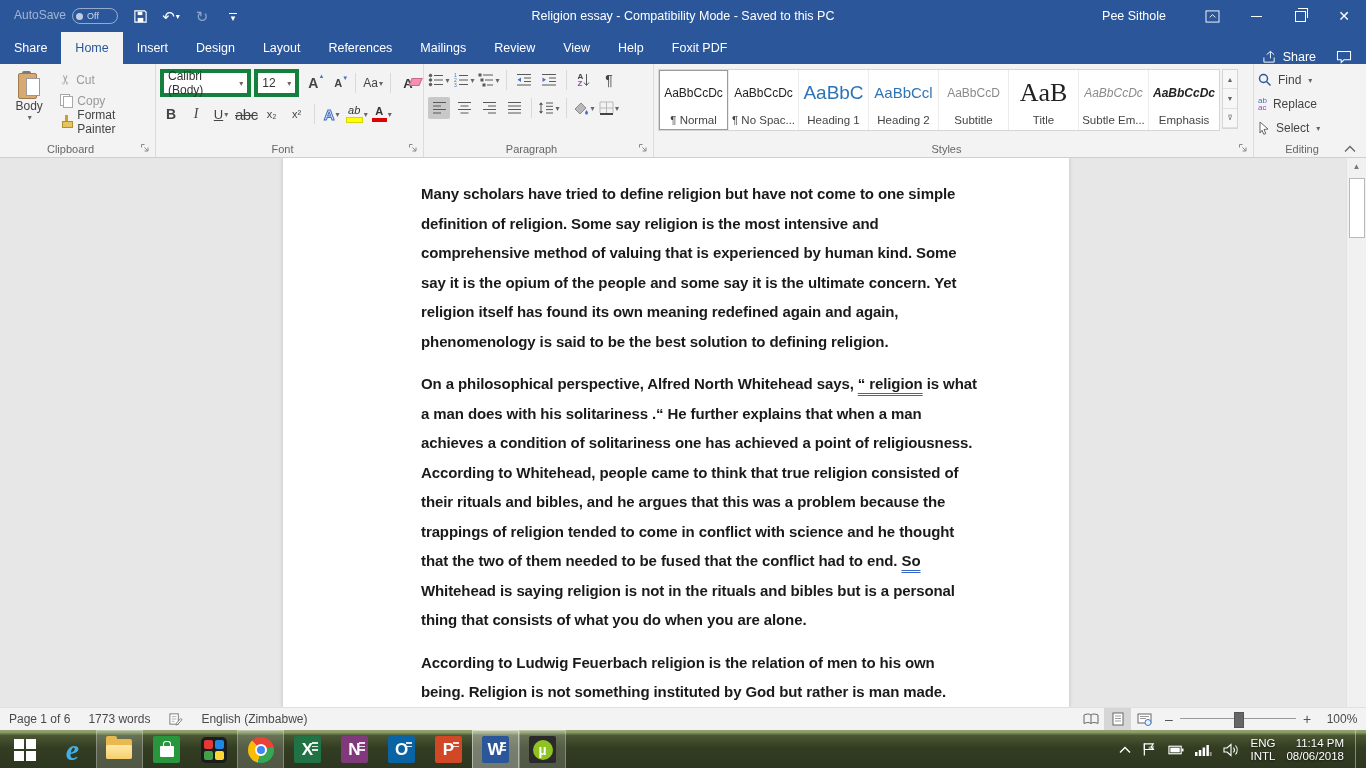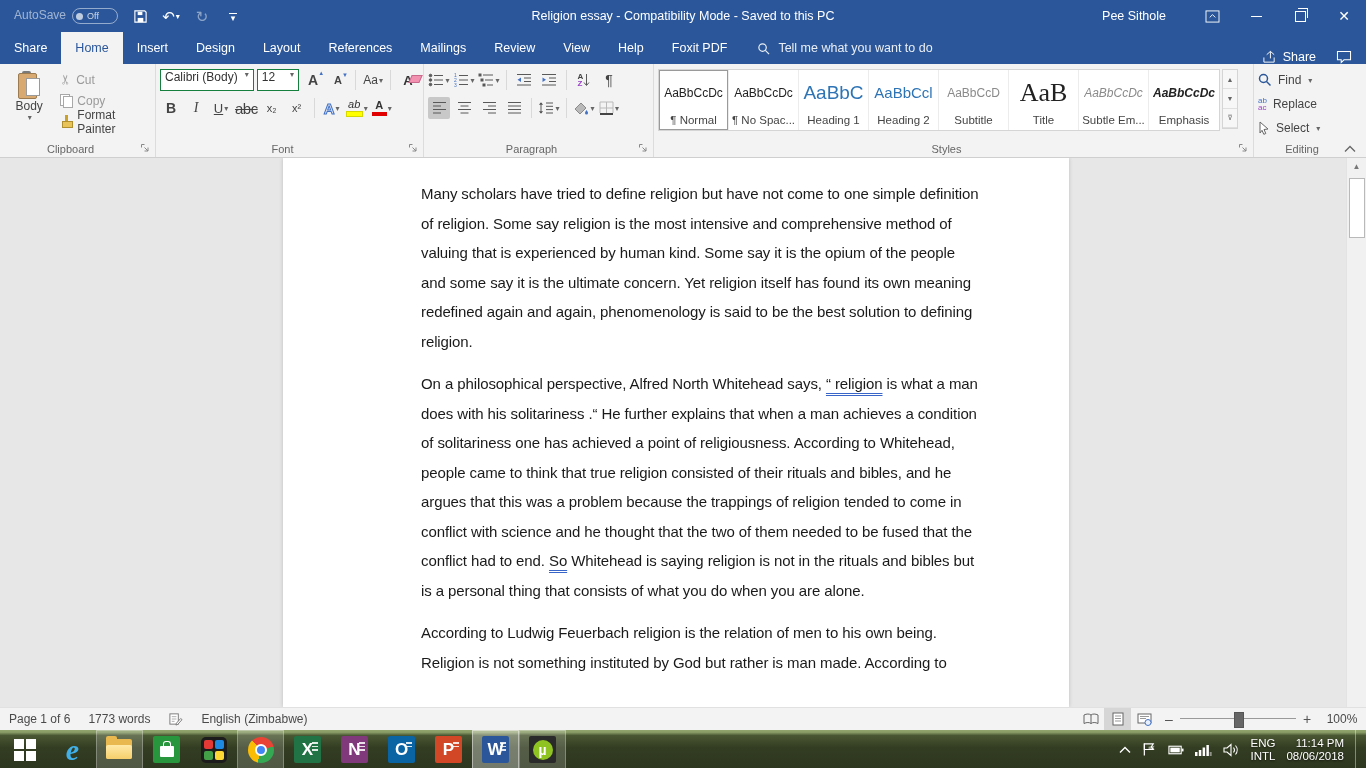--- a/index.html
+++ b/index.html
@@ -58,21 +58,21 @@
   .cut-ic{font-size:13px;color:#a0a0a0;transform:rotate(-90deg);}
   .copy-ic{position:relative;width:12px;height:13px;}
   .copy-ic:before,.copy-ic:after{content:"";position:absolute;width:8px;height:10px;border:1px solid #a8a8a8;background:#fff;}
   .copy-ic:before{left:0;top:0;}
   .copy-ic:after{left:3px;top:2px;}
   .painter-ic{position:relative;width:13px;height:14px;}
   .painter-ic .handle{position:absolute;left:5px;top:0;width:3px;height:6px;background:#c9a227;}
   .painter-ic .head{position:absolute;left:2px;top:6px;width:9px;height:5px;background:#e8c35a;border:1px solid #b08f2e;}
 
   
-  .combo{background:#fff;border:1px solid #15803d;height:20px;display:flex;align-items:flex-start;padding:0 4px;font-size:12px;color:#333;gap:4px;}
+  .combo{background:#fff;border:4px solid #15803d;height:20px;display:flex;align-items:center;padding:0 4px;font-size:12px;color:#333;gap:4px;}
   .combo .cc{margin-left:auto;font-size:8px;color:#666;}
   .glyph-b{font-weight:bold;font-size:14px;}
   .glyph-i{font-family:"Liberation Serif",serif;font-style:italic;font-size:14px;}
   .glyph-u{text-decoration:underline;font-size:13px;}
   .glyph-strike{text-decoration:line-through;font-size:15px;letter-spacing:-.5px;}
   .glyph-subsup{font-size:11px;}
   .fx-a{font-size:15px;font-weight:bold;color:#dce6f7;-webkit-text-stroke:1px #4472c4;}
   .bar-btn{display:flex;flex-direction:column;align-items:center;justify-content:center;line-height:1;}
   .bar-btn .t{font-size:11px;color:#333;}
   .bar-btn .bar{width:15px;height:4px;margin-top:1px;}
@@ -103,21 +103,21 @@
   .edit-row{display:flex;align-items:center;gap:6px;font-size:12px;color:#444;height:20px;}
   .replace-ic{display:flex;flex-direction:column;line-height:7px;font-size:8px;}
   .replace-ic .a1{color:#4472c4;}
   .replace-ic .a2{color:#9a44c4;}
 
   .ribbon-collapse{position:absolute;right:10px;bottom:4px;color:#666;}
 
   
   .docarea{position:relative;height:549px;background:#e7e7e7;overflow:hidden;}
   .page{position:absolute;left:283px;top:0;width:786px;height:100%;background:#fff;box-shadow:0 0 4px rgba(0,0,0,.18);}
-  .doc-text{margin:21px 8px 0 138px;width:560px;font-size:15px;line-height:29.5px;color:#1a1a1a;letter-spacing:-.1px;}
+  .doc-text{margin:21px 8px 0 138px;width:560px;font-size:15px;line-height:29.5px;color:#1a1a1a;letter-spacing:-.1px;font-weight:bold;}
   .doc-text p{margin:0 0 13px 0;}
   .grammar{text-decoration:underline;text-decoration-style:double;text-decoration-color:#3a65c8;text-underline-offset:4px;text-decoration-thickness:1px;}
   .vscroll{position:absolute;right:0;top:0;bottom:0;width:19px;background:#f1f1f1;border-left:1px solid #e3e3e3;}
   .vs-up{height:17px;display:flex;align-items:center;justify-content:center;color:#777;font-size:8px;background:#f1f1f1;}
   .vs-thumb{position:absolute;top:20px;left:2px;width:14px;height:58px;background:#fff;border:1px solid #b9b9b9;}
 
   
   .statusbar{height:22px;background:#f3f3f3;border-top:1px solid #e1e1e1;display:flex;align-items:center;font-size:12px;color:#4a4a4a;}
   .sb-item{padding:0 9px;display:flex;align-items:center;gap:5px;height:100%;}
   .sb-right{margin-left:auto;display:flex;align-items:center;height:100%;}
@@ -221,29 +221,20 @@
     <span class="tab active">Home</span>
     <span class="tab">Insert</span>
     <span class="tab">Design</span>
     <span class="tab">Layout</span>
     <span class="tab">References</span>
     <span class="tab">Mailings</span>
     <span class="tab">Review</span>
     <span class="tab">View</span>
     <span class="tab">Help</span>
     <span class="tab">Foxit PDF</span>
-    <div class="searchbox">
-      <span>
-        <svg width="13" height="13" viewBox="0 0 14 14">
-            <circle cx="6" cy="6" r="4" fill="none" stroke="rgba(255,255,255,.9)" stroke-width="1.3"></circle>
-            <path d="M9 9l4 4" stroke="rgba(255,255,255,.9)" stroke-width="1.3"></path>
-          </svg>
-      </span>
-      <span>Tell me what you want to do</span>
-    </div>
     <div class="tabrow-right">
       <span class="share-wrap">
         <span>
           <svg width="15" height="14" viewBox="0 0 16 15">
               <path d="M2 8v5h11V8" fill="none" stroke="#fff"></path>
               <path d="M5 5l4-3.5L13 5M9 1.5V9" fill="none" stroke="#fff"></path>
             </svg>
         </span>
         <span>Share</span>
       </span>

